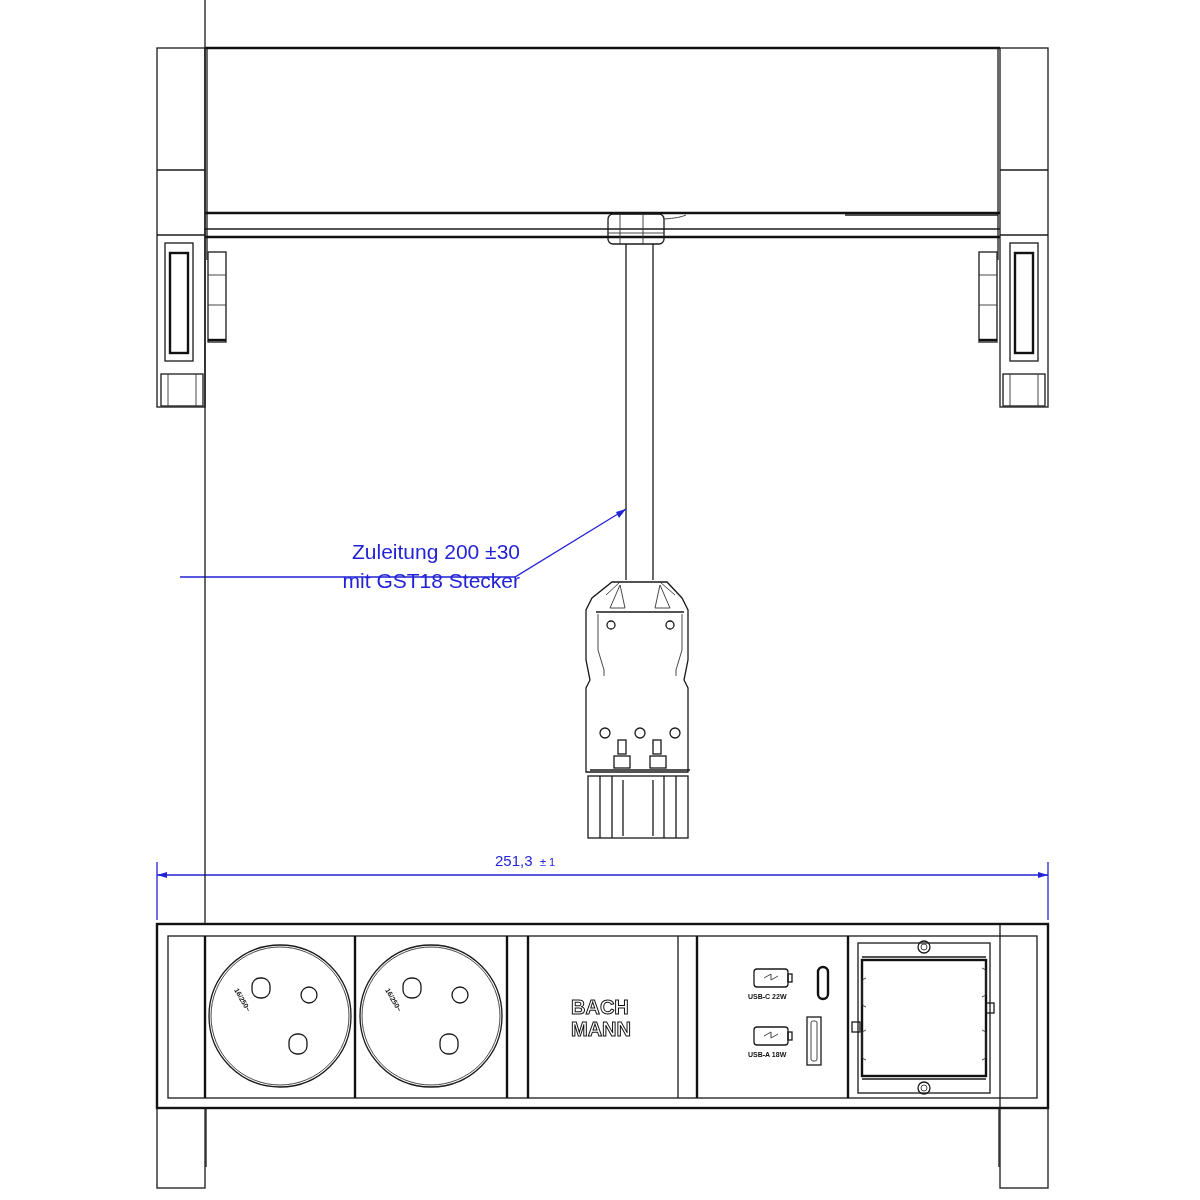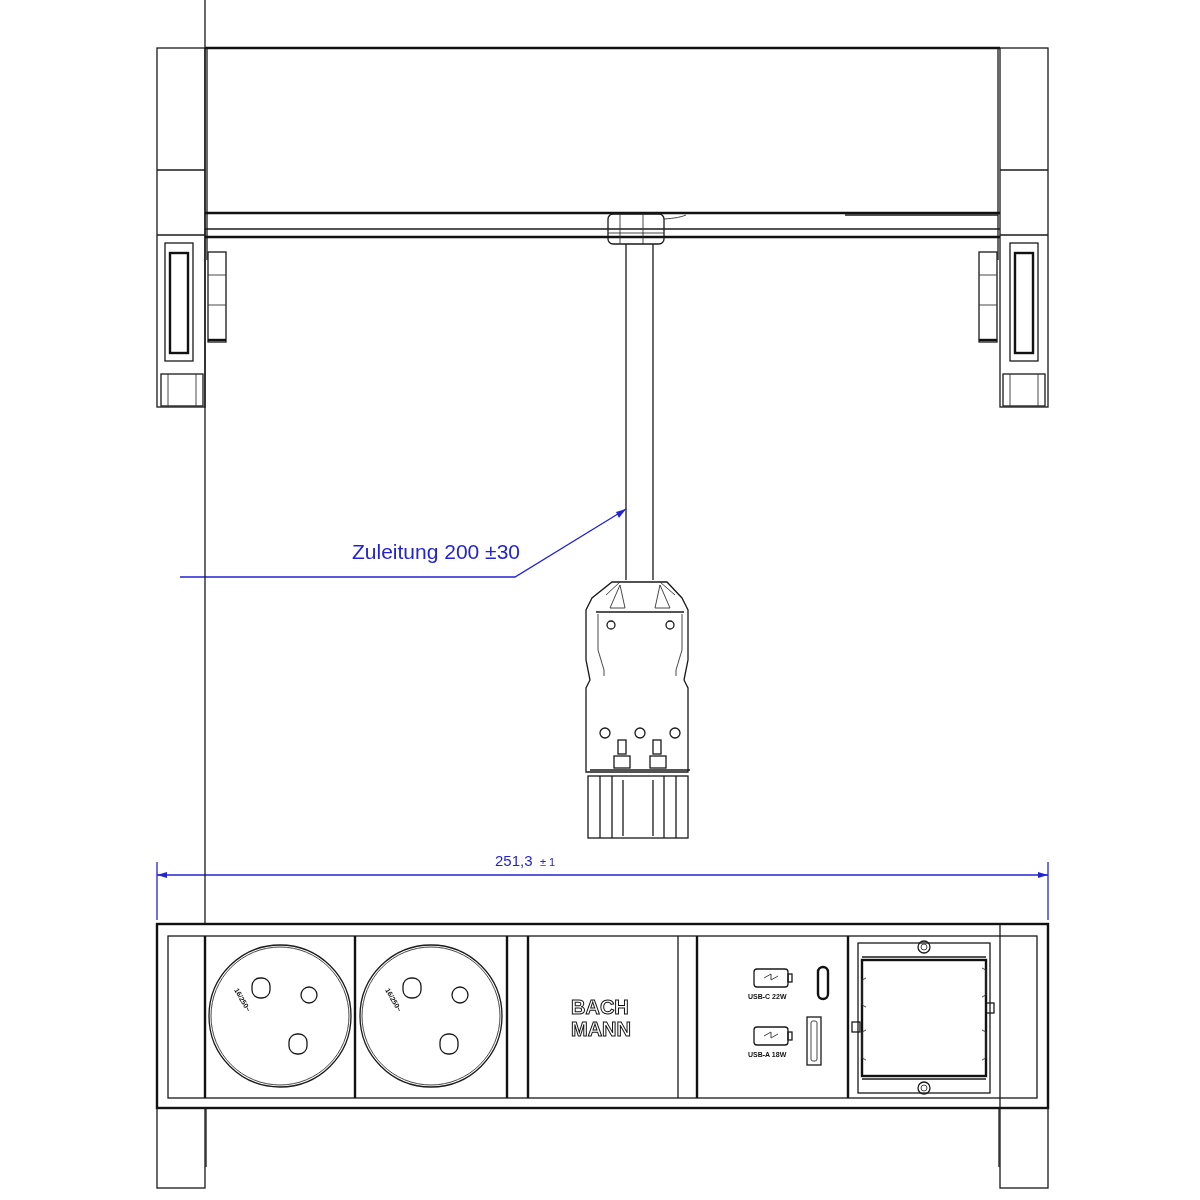--- a/index.html
+++ b/index.html
@@ -182,13 +182,14 @@
       <rect class="ln" x="852" y="1022" width="8" height="10"></rect>
       <rect class="ln" x="986" y="1003" width="8" height="10"></rect>
       <path class="lnt" d="M866 978 L862 980 L862 1005 L866 1007 M866 1030 L862 1032 L862 1058 L866 1060"></path>
       <path class="lnt" d="M982 968 L986 970 L986 995 L982 997 M982 1030 L986 1032 L986 1058 L982 1060"></path>
     </g>
   </g>
 </svg>
 
 <div class="callout" style="left:170px; top:492px; width:350px;margin-top:45px;">
   <div>Zuleitung 200 ±30</div>
+  <div>mit GST18 Stecker</div>
 </div>
 
 </body></html>

